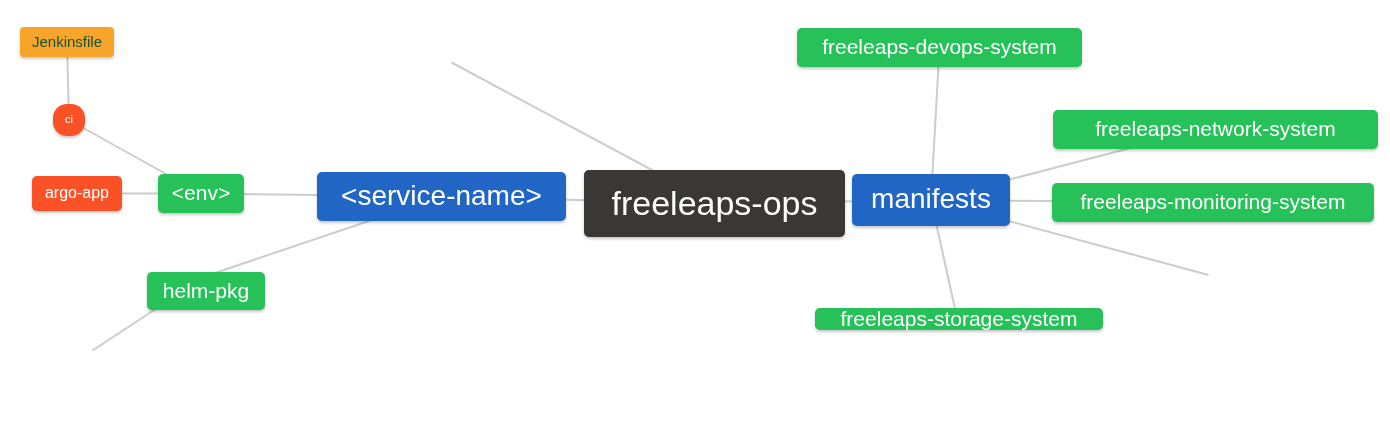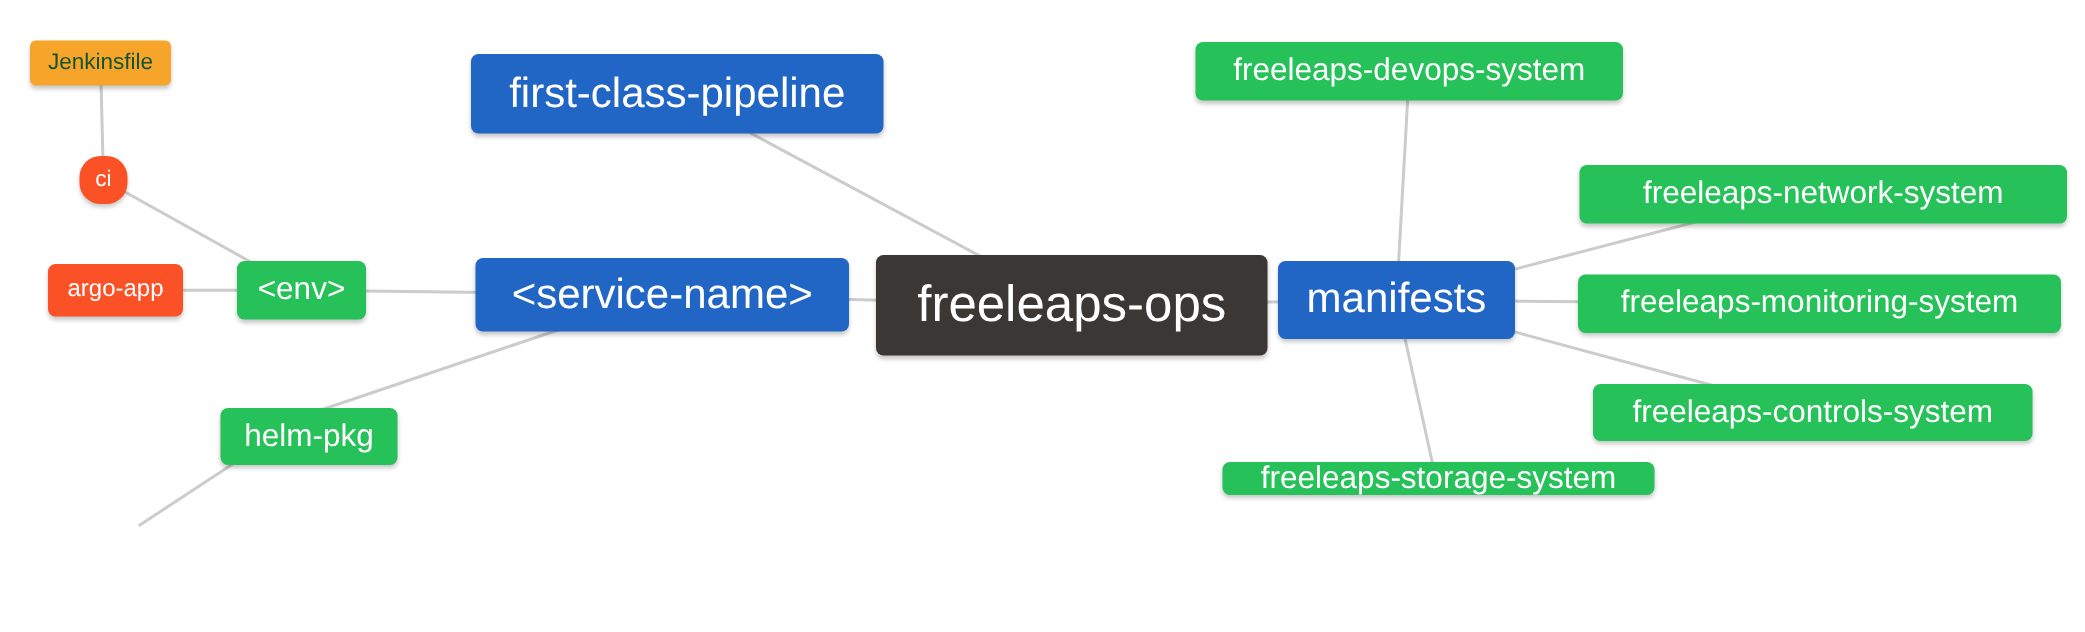--- a/index.html
+++ b/index.html
@@ -52,26 +52,24 @@
       <line x1="441.5" y1="196.5" x2="714.5" y2="203.5" stroke="#cccccc" stroke-width="2"></line>
       <line x1="714.5" y1="203.5" x2="931" y2="200" stroke="#cccccc" stroke-width="2"></line>
       <line x1="931" y1="200" x2="939.5" y2="47.5" stroke="#cccccc" stroke-width="2"></line>
       <line x1="931" y1="200" x2="1201.5" y2="129.5" stroke="#cccccc" stroke-width="2"></line>
       <line x1="931" y1="200" x2="1213" y2="202.5" stroke="#cccccc" stroke-width="2"></line>
       <line x1="931" y1="200" x2="1208.5" y2="275" stroke="#cccccc" stroke-width="2"></line>
       <line x1="931" y1="200" x2="959" y2="327" stroke="#cccccc" stroke-width="2"></line>
     </svg>
 
 <div class="node" style="left: 20px; top: 27px; width: 94px; height: 30px; font-size: 15px; background: rgb(247, 164, 42); color: #14532d; border-radius: 4px;">Jenkinsfile</div>
-    <div class="node" style="left: 53px; top: 104px; width: 32px; height: 32px; font-size: 15px; background: rgb(250, 82, 38); color: rgb(255, 255, 255); border-radius: 14px;">ci</div>
+    <div class="node" style="left: 53px; top: 104px; width: 32px; height: 32px; font-size: 11px; background: rgb(250, 82, 38); color: rgb(255, 255, 255); border-radius: 14px;">ci</div>
     <div class="node" style="left: 32px; top: 176px; width: 90px; height: 35px; font-size: 16px; background: rgb(250, 82, 38); color: rgb(255, 255, 255);">argo-app</div>
     <div class="node" style="left: 158px; top: 174px; width: 86px; height: 39px; font-size: 21px; background: rgb(38, 193, 89); color: rgb(255, 255, 255);">&lt;env&gt;</div>
     <div class="node" style="left: 147px; top: 257px; width: 118px; height: 38px; font-size: 21px; background: rgb(38, 193, 89); color: rgb(255, 255, 255); margin-top: 15px;">helm-pkg</div>
-    <div class="node" style="left: 314px; top: 36px; width: 275px; height: 53px; font-size: 28px; background: rgb(33, 102, 197); color: rgb(255, 255, 255);">first-class-pipeline</div>
     <div class="node" style="left: 317px; top: 172px; width: 249px; height: 49px; font-size: 28px; background: rgb(33, 102, 197); color: rgb(255, 255, 255);">&lt;service-name&gt;</div>
     <div class="node" style="left: 584px; top: 170px; width: 261px; height: 67px; font-size: 34px; background: rgb(59, 55, 52); color: rgb(255, 255, 255);">freeleaps-ops</div>
     <div class="node" style="left: 852px; top: 174px; width: 158px; height: 52px; font-size: 28px; background: rgb(33, 102, 197); color: rgb(255, 255, 255);">manifests</div>
     <div class="node" style="left: 797px; top: 28px; width: 285px; height: 39px; font-size: 21px; background: rgb(38, 193, 89); color: rgb(255, 255, 255);">freeleaps-devops-system</div>
     <div class="node" style="left: 1053px; top: 110px; width: 325px; height: 39px; font-size: 21px; background: rgb(38, 193, 89); color: rgb(255, 255, 255);">freeleaps-network-system</div>
     <div class="node" style="left: 1052px; top: 183px; width: 322px; height: 39px; font-size: 21px; background: rgb(38, 193, 89); color: rgb(255, 255, 255);">freeleaps-monitoring-system</div>
-    <div class="node" style="left: 1062px; top: 256px; width: 293px; height: 38px; font-size: 21px; background: rgb(38, 193, 89); color: rgb(255, 255, 255);">freeleaps-controls-system</div>
     <div class="node" style="left: 815px; top: 308px; width: 288px; height: 22px; font-size: 21px; background: rgb(38, 193, 89); color: rgb(255, 255, 255);">freeleaps-storage-system</div>
   </div>
 
 </body></html>

